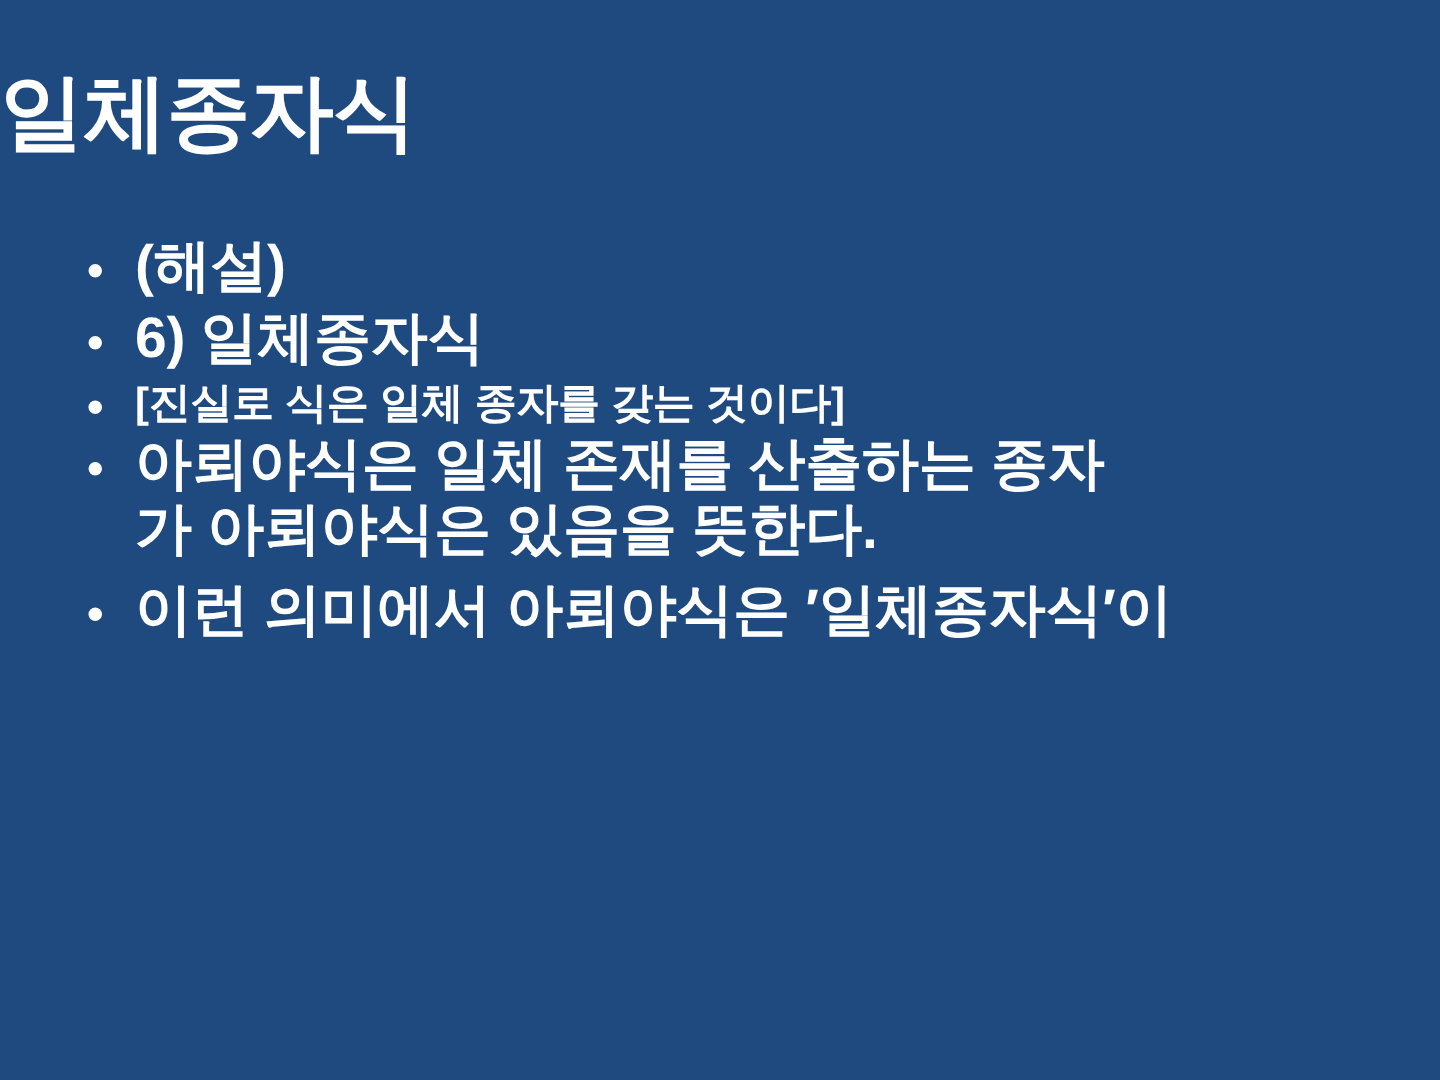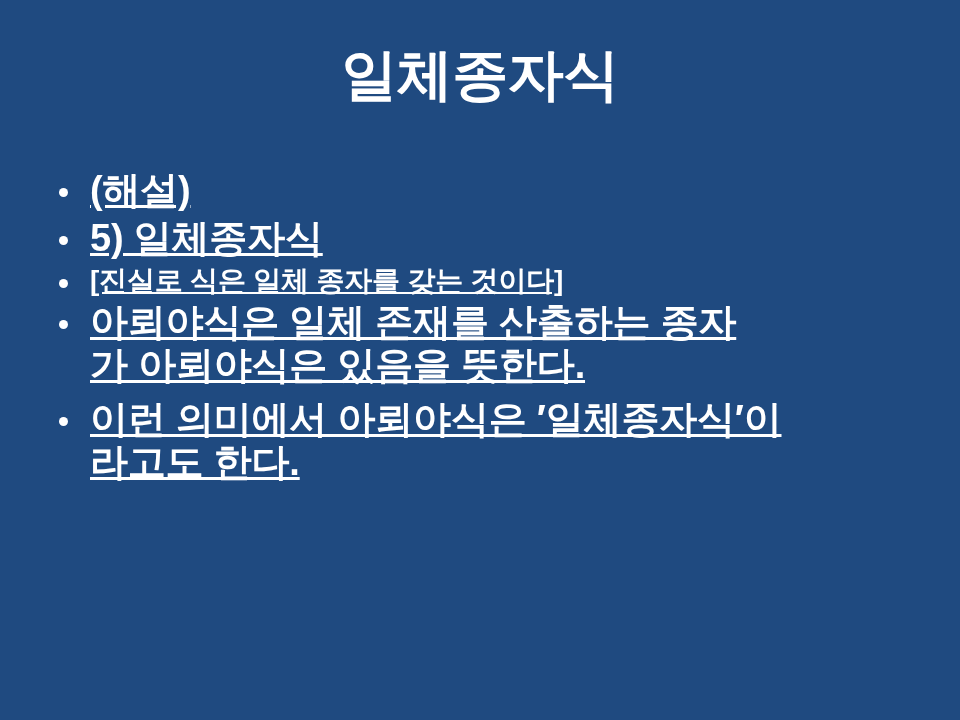--- a/index.html
+++ b/index.html
@@ -19,37 +19,35 @@
     position: relative;
     width: 960px;
     height: 720px;
     box-sizing: border-box;
   }
   .slide-title {
     position: absolute;
     left: 0;
     top: 44px;
     width: 960px;
-    text-align: center;
     font-size: 56px;
     font-weight: bold;
     line-height: 1.12;
     letter-spacing: -0.5px;
     color: #ffffff;
     white-space: nowrap;
   }
   .body-list {
     position: absolute;
     left: 52px;
-    top: 168px;
+    top: 156px;
     width: 880px;
     margin: 0;
     padding: 0;
     list-style: none;
-    text-decoration: underline;
   }
   .bullet-row {
     position: relative;
     padding-left: 38px;
     font-size: 38px;
     font-weight: bold;
     line-height: 1.18;
     color: #ffffff;
     margin: 0 0 3px 0;
     letter-spacing: -0.2px;
@@ -91,37 +89,36 @@
 
   <ul class="body-list">
 
     <li class="bullet-row">
       <span class="marker"></span>
       <span class="line-text">(해설)</span>
     </li>
 
     <li class="bullet-row">
       <span class="marker"></span>
-      <span class="line-text">5) 일체종자식</span>
+      <span class="line-text">6) 일체종자식</span>
     </li>
 
     <li class="bullet-row size-small">
       <span class="marker"></span>
       <span class="line-text">[진실로 식은 일체 종자를 갖는 것이다]</span>
     </li>
 
     <li class="bullet-row wrap-two">
       <span class="marker"></span>
       <span class="line-text">아뢰야식은 일체 존재를 산출하는 종자</span>
       <span class="line-text">가 아뢰야식은 있음을 뜻한다.</span>
     </li>
 
     <li class="spacer-gap"></li>
 
     <li class="bullet-row wrap-two">
       <span class="marker"></span>
       <span class="line-text">이런 의미에서 아뢰야식은 ′일체종자식′이</span>
-      <span class="line-text">라고도 한다.</span>
     </li>
 
   </ul>
 
 </div>
 
 </body></html>

